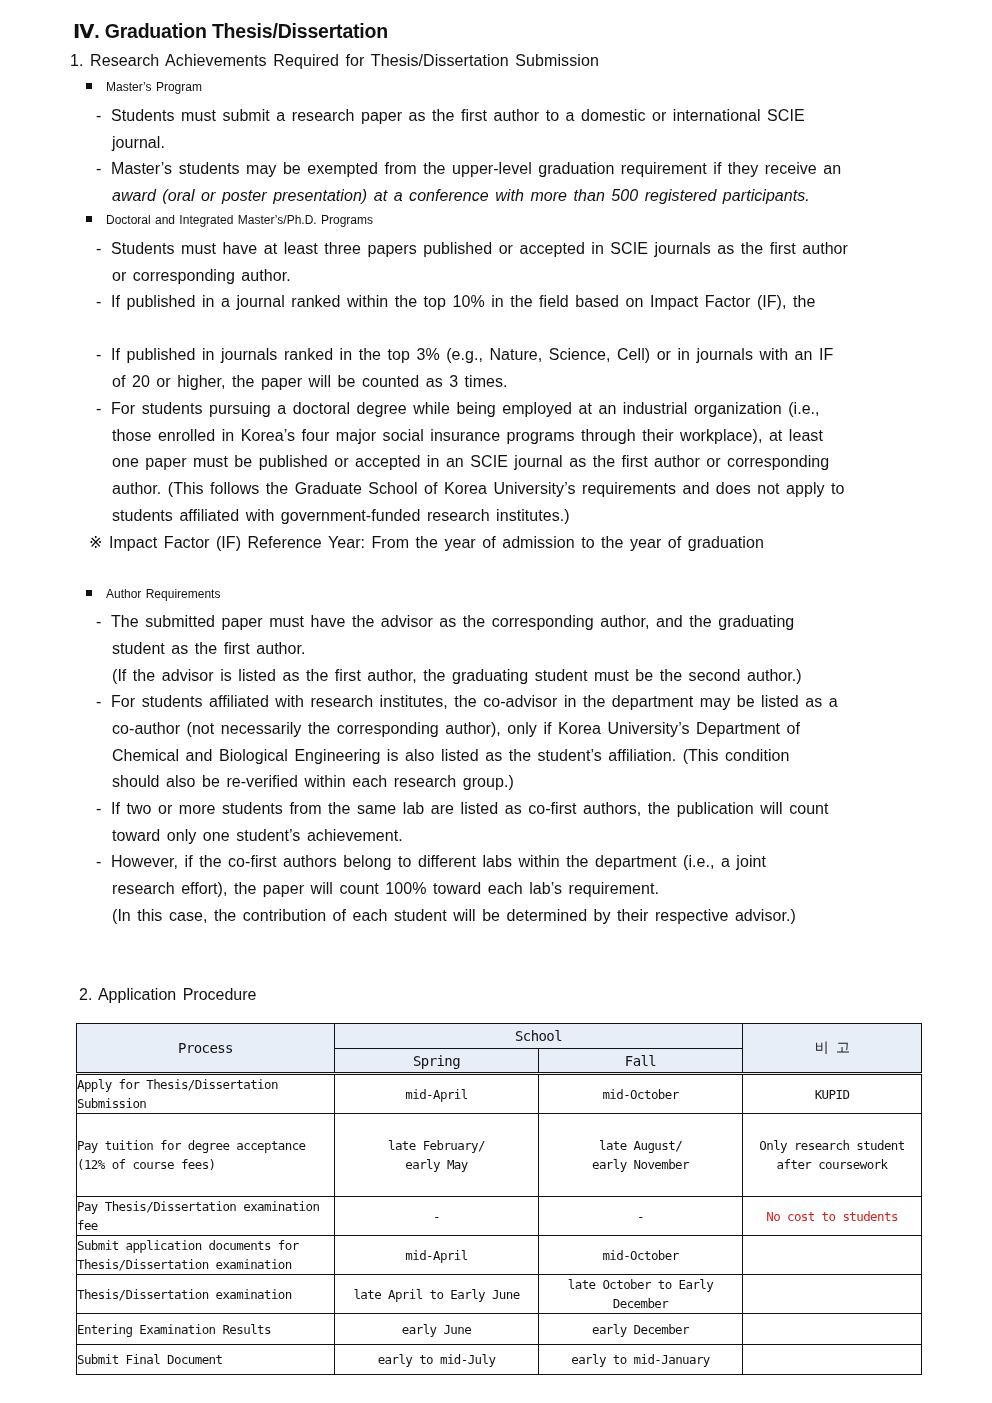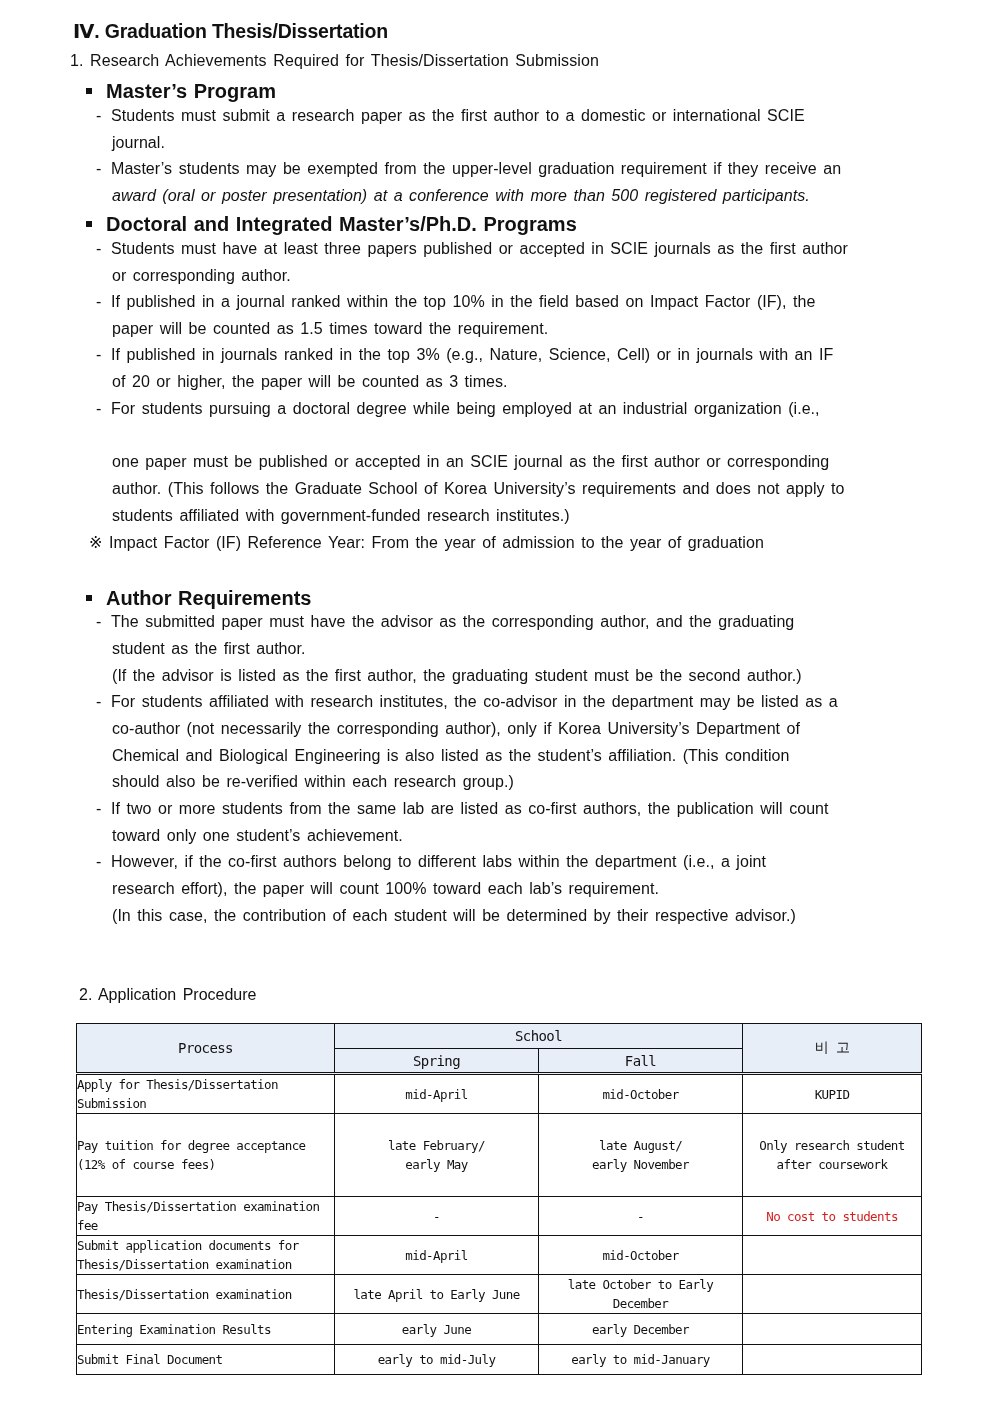--- a/index.html
+++ b/index.html
@@ -1,21 +1,21 @@
 <!DOCTYPE html>
 <html><head>
 <meta charset="utf-8">
 <style>
   html, body { margin: 0; padding: 0; background: #ffffff; }
   body { width: 992px; height: 1403px; position: relative; overflow: hidden; color: #111; font-family: "Liberation Sans", "DejaVu Sans", sans-serif; }
   .page { position: absolute; left: 0; top: 0; width: 992px; height: 1403px; }
   .h1 { position: absolute; left: 73px; top: 20px; font-size: 19.5px; font-weight: bold; letter-spacing: -0.2px; }
   .h2 { position: absolute; left: 70px; top: 52px; font-size: 16px; letter-spacing: 0.1px; word-spacing: 2px; }
   .line { position: absolute; font-size: 16px; white-space: nowrap; letter-spacing: 0.05px; word-spacing: 2px; }
-  .bullet-head { position: absolute; font-size: 20px; font-weight: bold; white-space: nowrap; word-spacing: 1px; }
+  .bullet-head { position: absolute; font-size: 12px; font-weight: normal; white-space: nowrap; word-spacing: 1px; }
   .sq { display: inline-block; width: 6px; height: 6px; background: #111; margin-right: 14px; vertical-align: middle; position: relative; top: -2px; }
   .dash { display: inline-block; width: 15px; }
   .note-mark { display: inline-block; width: 20px; }
 
   .sec2 { position: absolute; left: 79px; top: 986px; font-size: 16px; word-spacing: 2px; }
 
   table.proc { position: absolute; left: 76px; top: 1023px; width: 845px; border-collapse: collapse; font-family: "DejaVu Sans Mono", "Liberation Mono", monospace; font-size: 12.5px; letter-spacing: -0.6px; table-layout: fixed; }
   table.proc td, table.proc th { border: 1px solid #111; padding: 0; font-weight: normal; }
   table.proc { border: 1px solid #a16207; }
   table.proc thead th { background: #e8eef8; text-align: center; font-size: 14px; }
@@ -39,24 +39,24 @@
   <div class="line" style="left:112px; top:134px;">journal.</div>
   <div class="line" style="left:96px; top:160px;"><span class="dash">-</span><span>Master’s students may be exempted from the upper-level graduation requirement if they receive an</span></div>
   <div class="line" style="left:112px; top:187px;font-style:italic;">award (oral or poster presentation) at a conference with more than 500 registered participants.</div>
 
   <div class="bullet-head" style="left:86px; top:213px;">
     <span class="sq"></span><span>Doctoral and Integrated Master’s/Ph.D. Programs</span>
   </div>
   <div class="line" style="left:96px; top:240px;"><span class="dash">-</span><span>Students must have at least three papers published or accepted in SCIE journals as the first author</span></div>
   <div class="line" style="left:112px; top:267px;">or corresponding author.</div>
   <div class="line" style="left:96px; top:293px;"><span class="dash">-</span><span>If published in a journal ranked within the top 10% in the field based on Impact Factor (IF), the</span></div>
-  <div class="line" style="left:112px; top:320px;">paper will be counted as 1.5 times toward the requirement.</div>
   <div class="line" style="left:96px; top:346px;"><span class="dash">-</span><span>If published in journals ranked in the top 3% (e.g., Nature, Science, Cell) or in journals with an IF</span></div>
   <div class="line" style="left:112px; top:373px;">of 20 or higher, the paper will be counted as 3 times.</div>
   <div class="line" style="left:96px; top:400px;"><span class="dash">-</span><span>For students pursuing a doctoral degree while being employed at an industrial organization (i.e.,</span></div>
+  <div class="line" style="left:112px; top:427px;">those enrolled in Korea’s four major social insurance programs through their workplace), at least</div>
   <div class="line" style="left:112px; top:453px;">one paper must be published or accepted in an SCIE journal as the first author or corresponding</div>
   <div class="line" style="left:112px; top:480px;">author. (This follows the Graduate School of Korea University’s requirements and does not apply to</div>
   <div class="line" style="left:112px; top:507px;">students affiliated with government-funded research institutes.)</div>
   <div class="line" style="left:89px; top:533px;"><span class="note-mark">※</span><span>Impact Factor (IF) Reference Year: From the year of admission to the year of graduation</span></div>
 
   <div class="bullet-head" style="left:86px; top:587px;">
     <span class="sq"></span><span>Author Requirements</span>
   </div>
   <div class="line" style="left:96px; top:613px;"><span class="dash">-</span><span>The submitted paper must have the advisor as the corresponding author, and the graduating</span></div>
   <div class="line" style="left:112px; top:640px;">student as the first author.</div>

